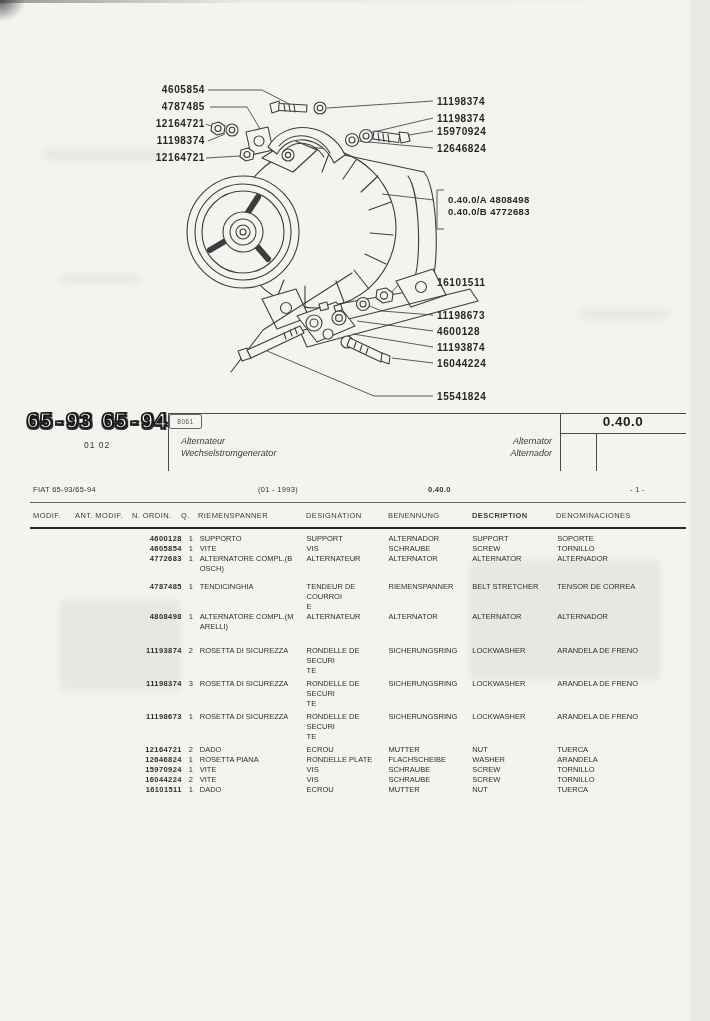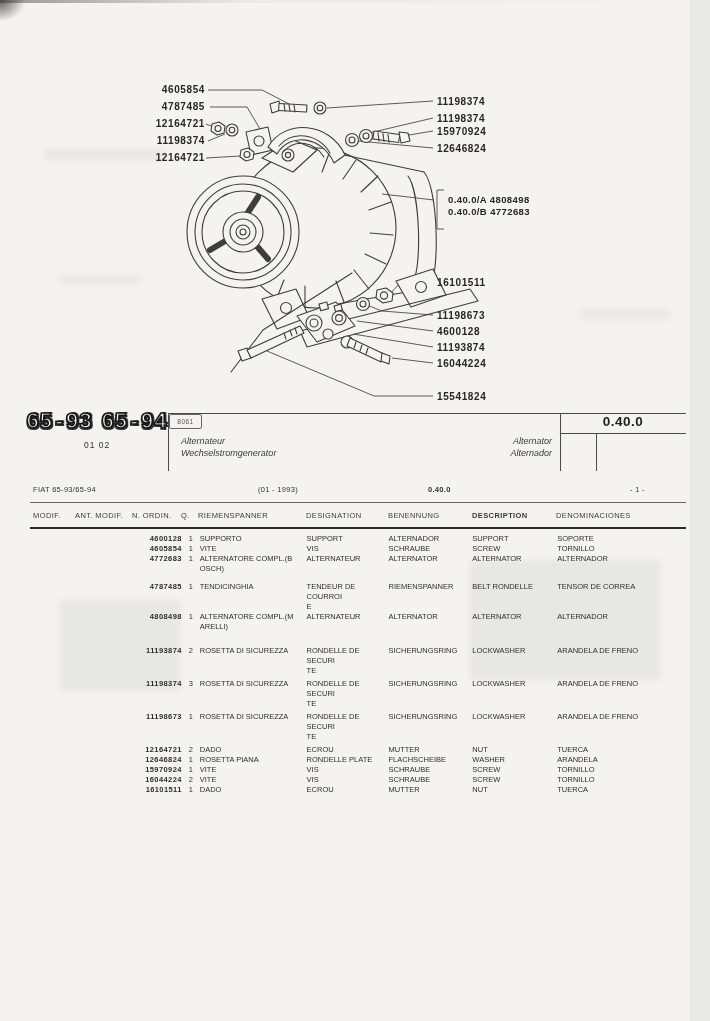--- a/index.html
+++ b/index.html
@@ -306,21 +306,21 @@
       </div>
     <div class="prow">
         <div class="c-mod"></div>
         <div class="c-ant"></div>
         <div class="c-num">4787485</div>
         <div class="c-q">1</div>
         <div class="c-it">TENDICINGHIA</div>
         <div class="c-fr">TENDEUR DE COURROI
 E</div>
         <div class="c-de">RIEMENSPANNER</div>
-        <div class="c-en">BELT RONDELLE</div>
+        <div class="c-en">BELT STRETCHER</div>
         <div class="c-es">TENSOR DE CORREA</div>
       </div>
     <div class="prow gap2">
         <div class="c-mod"></div>
         <div class="c-ant"></div>
         <div class="c-num">4808498</div>
         <div class="c-q">1</div>
         <div class="c-it">ALTERNATORE COMPL.(M
 ARELLI)</div>
         <div class="c-fr">ALTERNATEUR</div>

